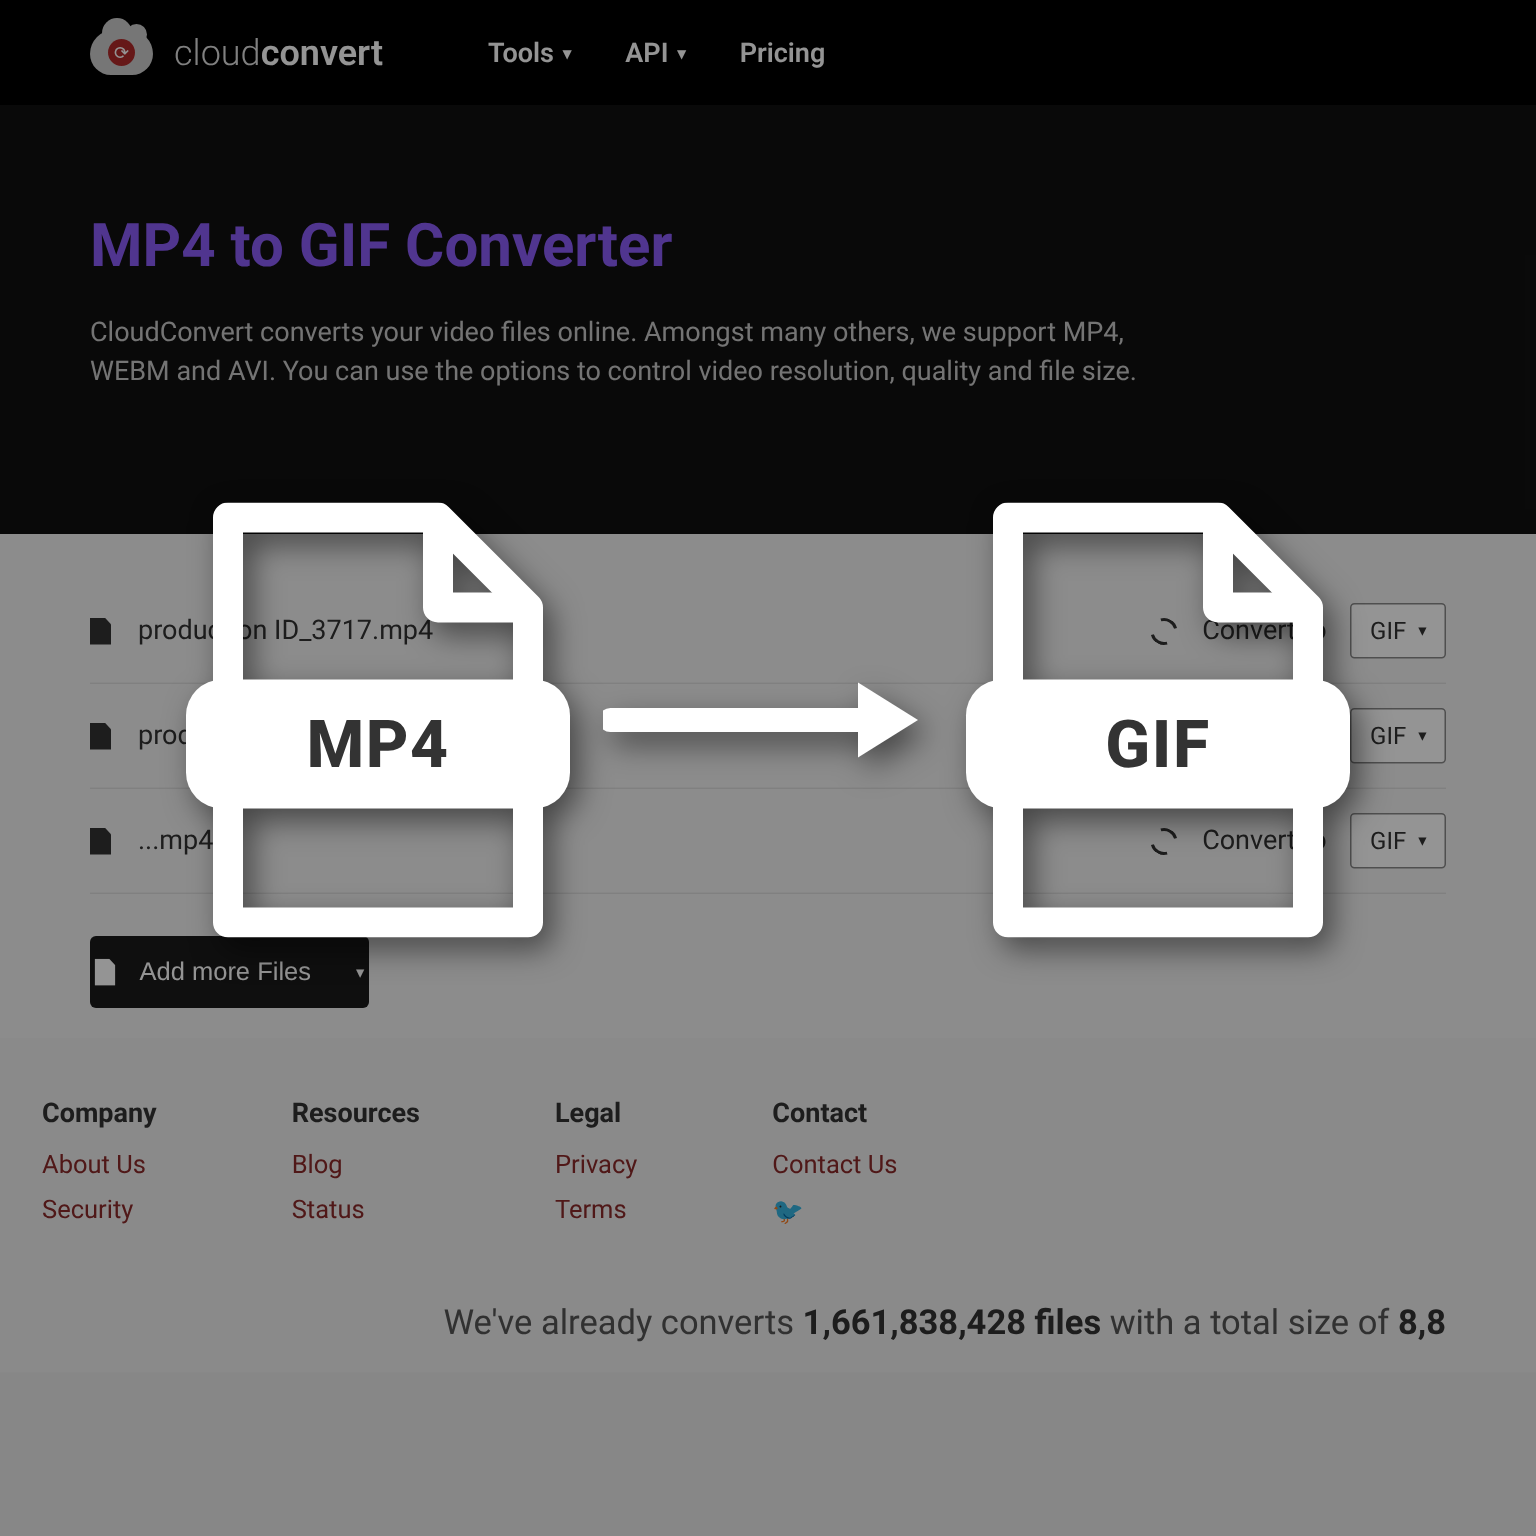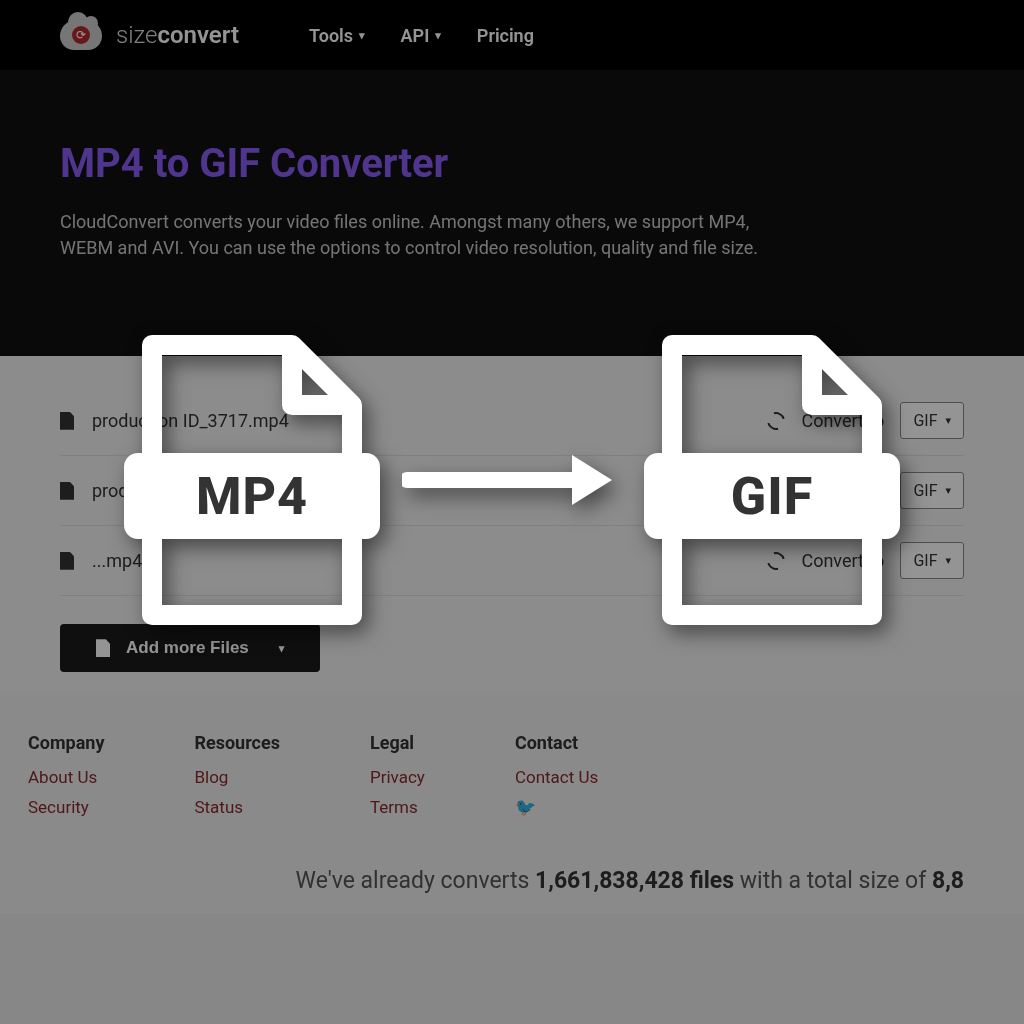--- a/index.html
+++ b/index.html
@@ -61,21 +61,21 @@
 .file-left { display:flex; align-items:center; gap:18px; flex:1; }
 .doc-icon { width:14px; height:18px; background:#333; clip-path: polygon(0 0, 70% 0, 100% 25%, 100% 100%, 0 100%); }
 .file-name { font-size:18px; color:#333; }
 .convert-cell { display:flex; align-items:center; gap:16px; }
 .refresh-icon { width:18px; height:18px; border:2px solid #333; border-radius:50%; border-left-color:transparent; border-right-color:transparent; transform:rotate(30deg); }
 .convert-label { font-size:18px; color:#333; }
 .format-btn {
   border:1px solid #888; padding: 8px 12px; background:#fff; font-size:16px; color:#333; display:flex; align-items:center; gap:8px; cursor:pointer; border-radius:3px;
 }
 .add-more {
-  background:#1a1a1a; color:#fff; border:none; padding:14px 36px; font-size:17px; display:flex; align-items:center; gap:16px; margin-top:28px; border-radius:4px; cursor:pointer;font-weight:bold;
+  background:#1a1a1a; color:#fff; border:none; padding:14px 3px; font-size:17px; display:flex; align-items:center; gap:16px; margin-top:28px; border-radius:4px; cursor:pointer;
 }
 .add-more .plus-doc { width:14px; height:18px; background:#fff; clip-path: polygon(0 0, 70% 0, 100% 25%, 100% 100%, 0 100%); }
 
 .footer {
   background:#eee; padding: 40px 28px 20px; display:flex; gap: 90px;
 }
 .footer-col h4 { font-size:18px; color:#333; font-weight:700; margin-bottom:14px; }
 .footer-col a { display:block; color:#8a2a2a; text-decoration:none; font-size:17px; margin-bottom:10px; }
 .twitter { color:#8a2a2a; font-size:20px; }
 
@@ -94,36 +94,36 @@
   position:absolute; left:0; right:0; top:335px; z-index:10;
   display:flex; align-items:center; justify-content:center; gap: 40px;
   filter: drop-shadow(6px 8px 10px rgba(0,0,0,0.5));
 }
 .file-big {
   position:relative;
 }
 .file-big svg { display:block; }
 .file-label {
   position:absolute; left:-18px; right:-18px; top:118px;
-  background:#fff; border-radius:14px; height:86px;
+  background:#fff; border-radius:24px; height:86px;
   display:flex; align-items:center; justify-content:center;
-  font-weight:800; color:#333; font-size:52px; letter-spacing:1px;
+  font-weight:800; color:#333; font-size:44px; letter-spacing:1px;
 }
 .arrow svg { display:block; }
 </style>
 </head>
 <body>
 
 <div class="header">
   <div class="logo-wrap">
     <div class="logo-cloud">
       <div class="logo-inner">⟳</div>
     </div>
     <div class="brand">
-      <span>size</span><b>convert</b>
+      <span>cloud</span><b>convert</b>
     </div>
   </div>
   <div class="nav">
     <div class="nav-item">
       <span>Tools</span>
         <span class="caret">▾</span>
     </div>
     <div class="nav-item">
       <span>API</span>
         <span class="caret">▾</span>

